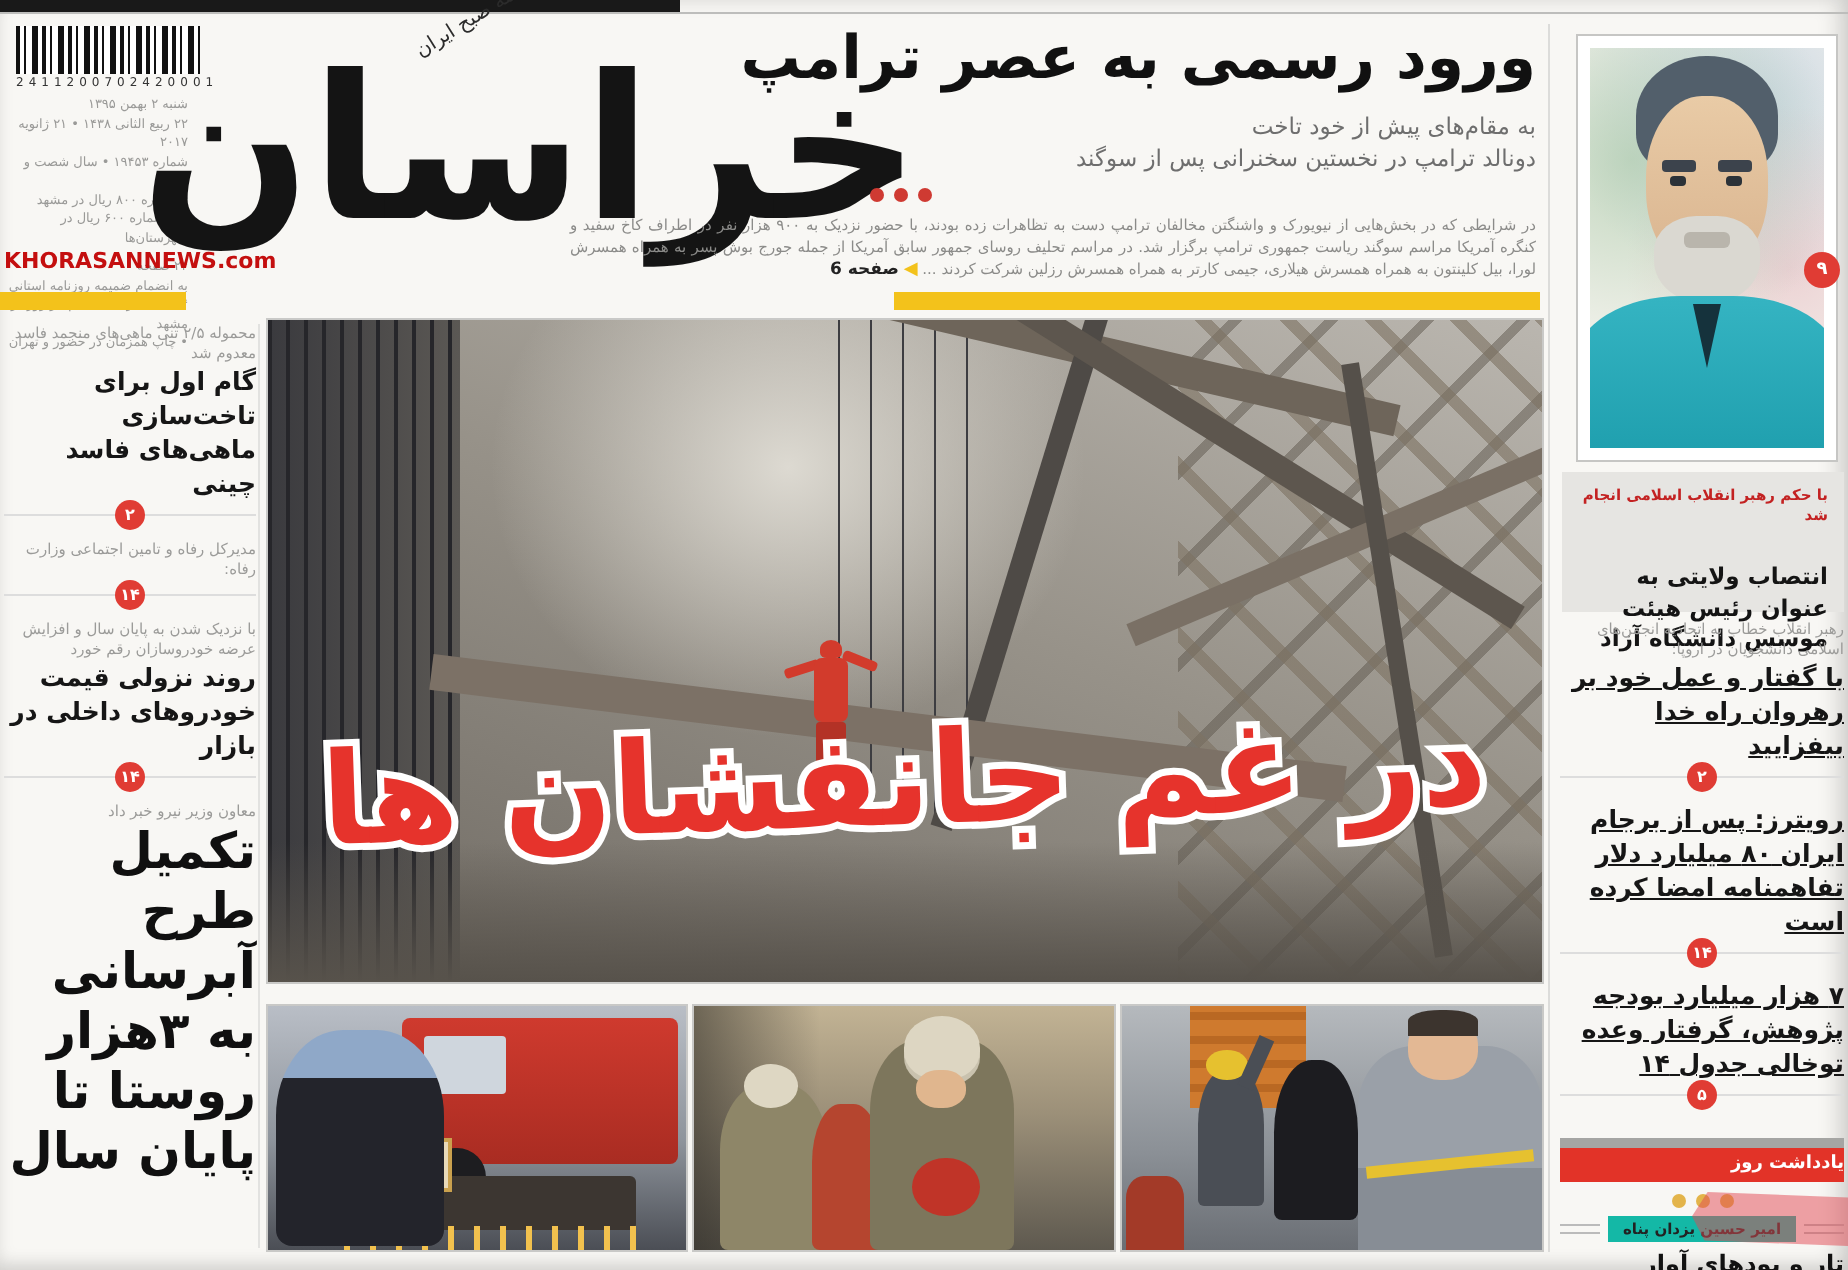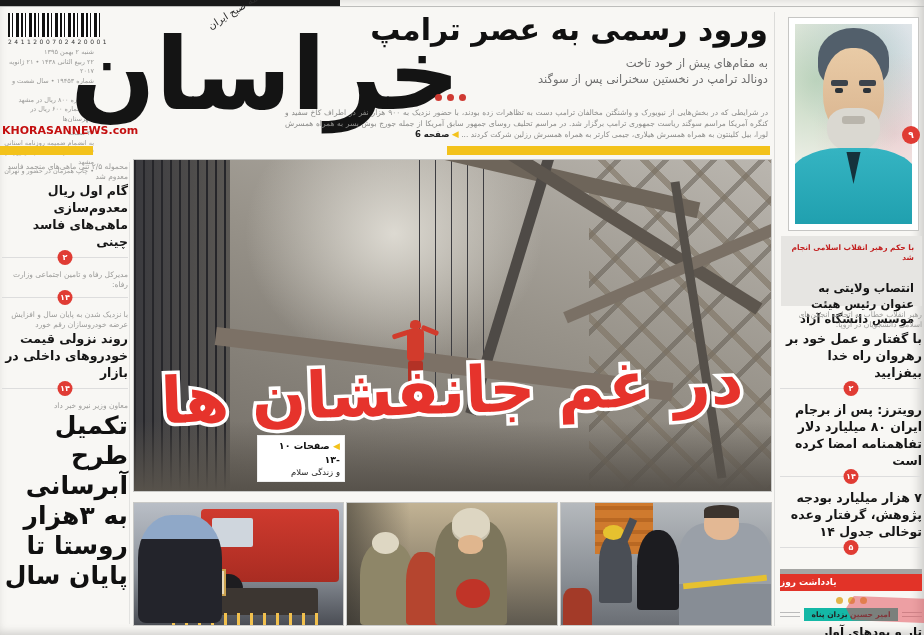--- a/index.html
+++ b/index.html
@@ -133,23 +133,23 @@
   .p-beard{left:27%;top:42%;width:46%;height:22%;background:#dad8d1;border-radius:40% 40% 50% 50%;}
   .p-must{left:40%;top:46%;width:20%;height:4%;background:#b9b5ac;border-radius:3px;}
   .p-jacket{left:-6%;bottom:-2%;width:112%;height:40%;background:linear-gradient(180deg,#35b4c2,#1f9fae);border-radius:40% 40% 0 0;}
   .p-collar{left:44%;bottom:20%;width:12%;height:16%;background:#15323c;clip-path:polygon(50% 100%,0 0,100% 0);}
   .badge9{left:902px;top:126px;width:18px;height:18px;border-radius:50%;background:#e03c34;color:#fff;
      font-size:9px;line-height:18px;text-align:center;font-weight:bold;}
   .graybox{left:781px;top:236px;width:141px;height:70px;background:#e6e5e2;padding:7px 8px 0 6px;box-sizing:border-box;}
   .graybox .gk{font-size:7.5px;font-weight:bold;color:#c32222;line-height:10px;}
   .graybox .gt{font-size:11.5px;line-height:15.5px;font-weight:bold;color:#141414;margin-top:18px;}
   .right-col{left:780px;top:310px;width:142px;}
-  .right-col .title{font-size:12.5px;}
+  .right-col .title{font-size:12.5px;text-decoration:underline;}
   .note-strip{height:5px;background:#a5a5a3;margin-top:9px;}
-  .note-bar{height:17px;background:#e23328;color:#fff;font-size:9px;line-height:17px;text-align:left;font-weight:bold;}
+  .note-bar{height:17px;background:#e23328;color:#fff;font-size:9px;line-height:17px;text-align:right;font-weight:bold;}
   .gdots{display:flex;gap:5px;justify-content:center;margin:6px 0 4px;}
   .gdots .dot{width:7px;height:7px;border-radius:50%;background:#e3b44a;}
   .author{display:flex;align-items:center;gap:4px;margin:2px 0 4px;}
   .author .ln{flex:1;border-top:1px solid #bbb;border-bottom:1px solid #bbb;height:3px;}
   .author .nm{background:#14b8a6;font-size:7.5px;font-weight:bold;padding:2px 7px;color:#222;white-space:nowrap;}
   .note-title{font-size:12px;font-weight:bold;color:#111;margin:4px 0 5px;}
   .ribbon{left:846px;top:596px;width:78px;height:27px;background:rgba(226,72,82,.5);
      clip-path:polygon(0 45%,10% 0,100% 10%,100% 100%,8% 90%);}
 </style>
 </head>
@@ -201,21 +201,21 @@
 
   <div class="abs band-y1"></div>
   <div class="abs band-y2"></div>
 
   <div class="abs vrule"></div>
   <div class="abs vrule2"></div>
 
   <div class="abs left-col col rtl">
     <div>
       <div class="kicker">محموله ۲/۵ تنی ماهی‌های منجمد فاسد معدوم شد</div>
-      <div class="title">گام اول ریال معدوم‌سازی ماهی‌های فاسد چینی</div>
+      <div class="title">گام اول برای تاخت‌سازی ماهی‌های فاسد چینی</div>
       <div class="rule">
         <span class="badge">۲</span>
       </div>
     </div>
     <div>
       <div class="kicker">مدیرکل رفاه و تامین اجتماعی وزارت رفاه:</div>
       <div class="rule">
         <span class="badge">۱۴</span>
       </div>
     </div>
@@ -248,25 +248,20 @@
     <div class="abs ff">
       <div class="abs ff-arm1"></div>
       <div class="abs ff-arm2"></div>
       <div class="abs ff-helmet"></div>
       <div class="abs ff-body"></div>
       <div class="abs ff-legs"></div>
     </div>
   </div>
 
   <div class="abs headline-red">در غم جانفشان ها</div>
-  <div class="abs pages-box rtl">
-    <div class="l1"><span class="arrow">◀</span>
-      <span>صفحات ۱۰ -۱۳</span></div>
-    <div class="l2">و زندگی سلام</div>
-  </div>
 
   <div class="abs photo photo-s ps1">
     <div class="abs truck">
       <div class="abs truck-win"></div>
     </div>
     <div class="abs wheel w1"></div>
     <div class="abs mem-table"></div>
     <div class="abs mem-photo"></div>
     <div class="abs candles"></div>
     <div class="abs mourner"></div>

